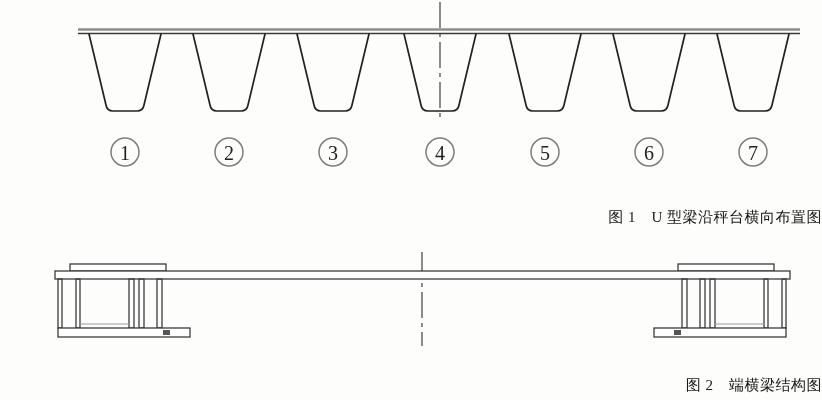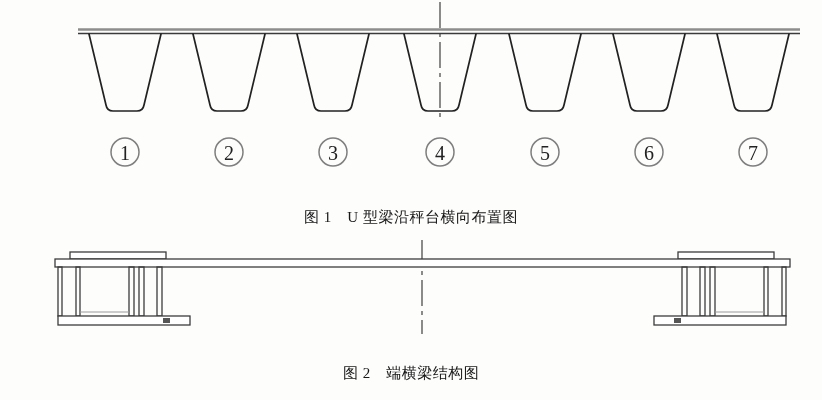--- a/index.html
+++ b/index.html
@@ -18,32 +18,32 @@
   #figure-sheet {
     position: absolute;
     inset: 0;
   }
   .figure-block {
     position: absolute;
     left: 0;
     width: 822px;
   }
   #figure-1-block { top: 0; height: 232px; }
-  #figure-2-block { top: 236px; height: 152px; }
+  #figure-2-block { top: 248px; height: 152px; }
 
   .drawing-svg {
     display: block;
     width: 822px;
   }
   #figure-1-drawing { height: 180px; }
   #figure-2-drawing { height: 110px; }
 
   .figure-caption {
     width: 822px;
-    text-align: center;
+    text-align: right;
     font-size: 15px;
     letter-spacing: 0.5px;
     color: #171717;
     white-space: pre;
   }
   #figure-1-caption { margin-top: 28px; }
   #figure-2-caption { margin-top: 18px; }
 
   
   .girder-outline {

